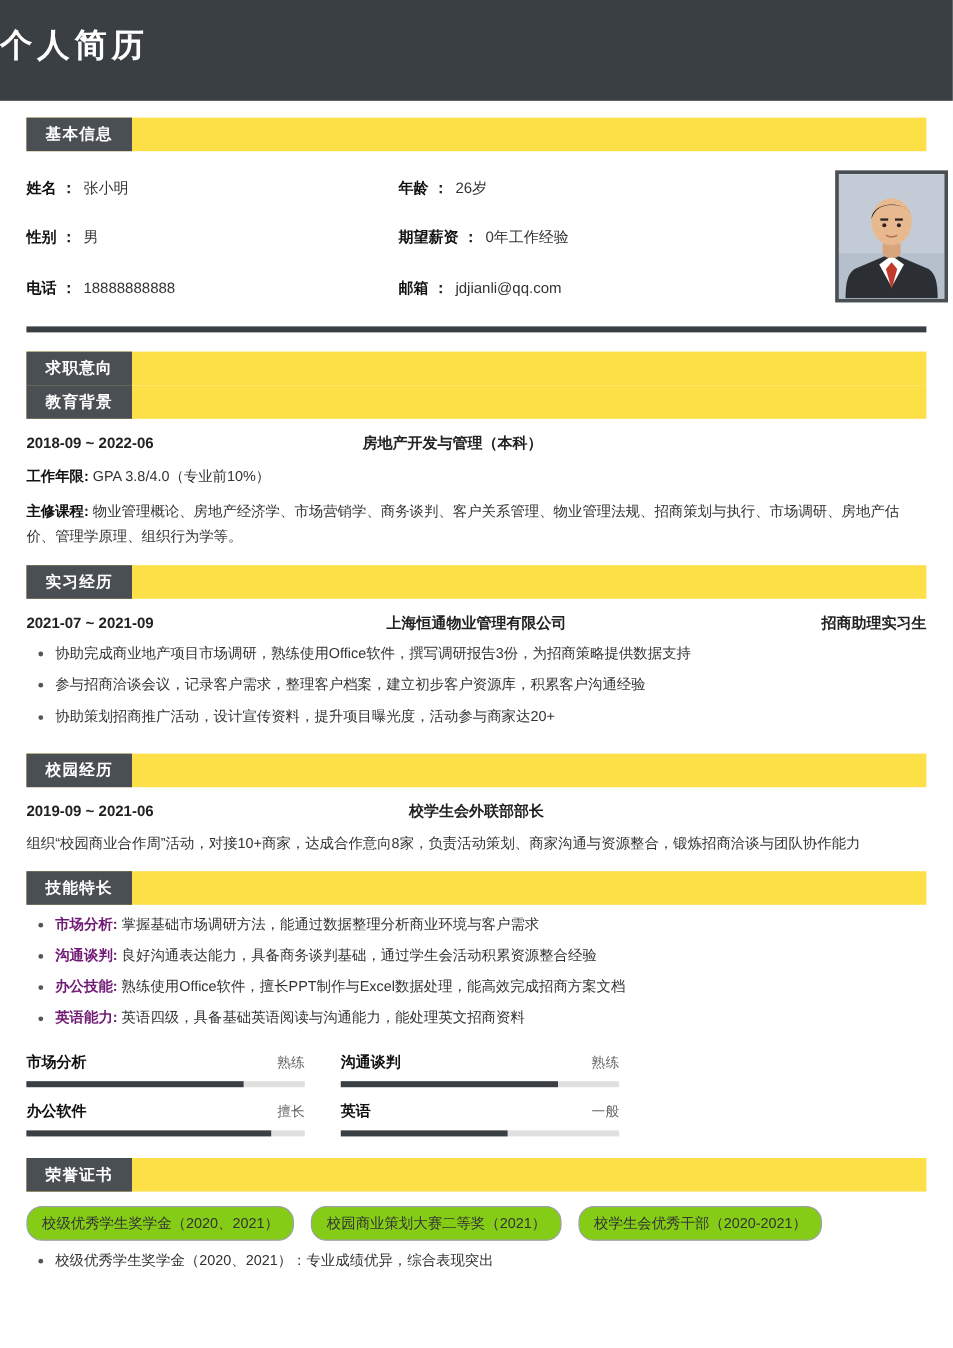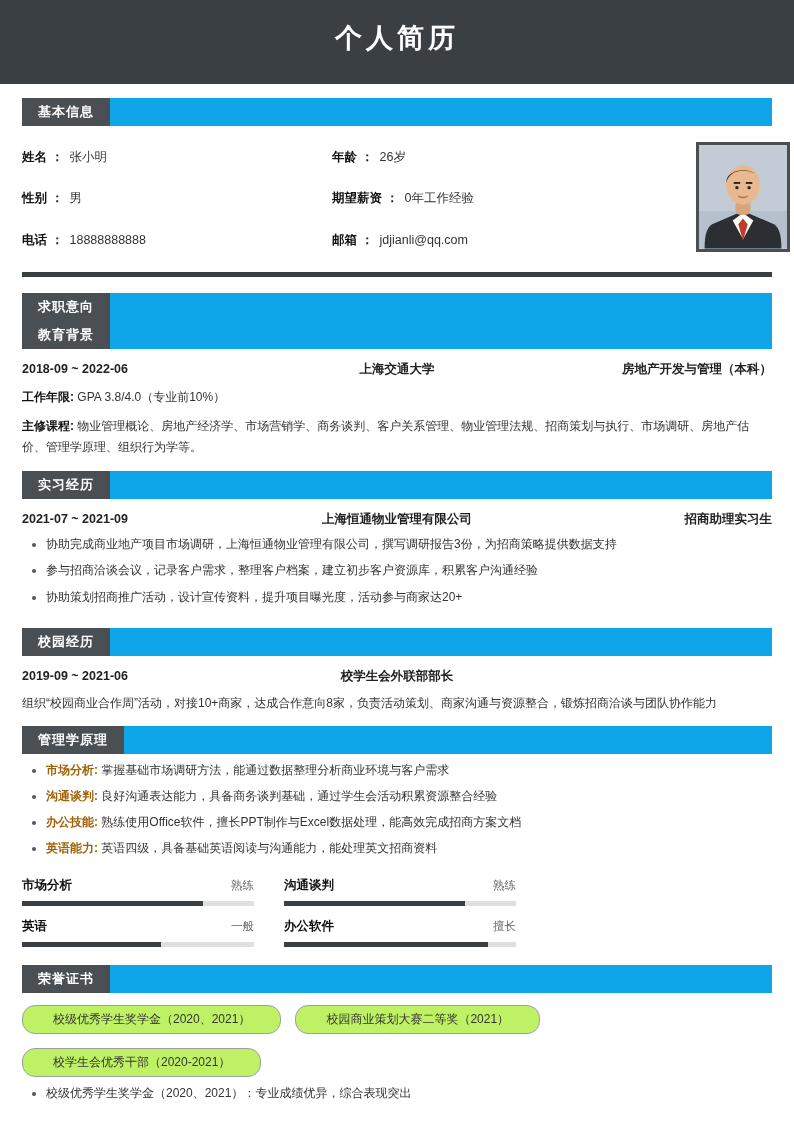--- a/index.html
+++ b/index.html
@@ -11,41 +11,40 @@
     color: #222;
     overflow: hidden;
   }
   .page { width: 794px; height: 1123px; background:#fff; position: relative; }
 
   
   .header {
     background: #3a3f44;
     color: #fff;
     padding: 20px 0 18px 0;
-    text-align: center;
   }
   .header .title {
     font-size: 27px;
     letter-spacing: 4px;
     font-weight: 700;
     margin-bottom: 10px;
   }
   .header .subtitle {
     font-size: 12px;
     color: #d6d8da;
     letter-spacing: 1px;
   }
 
   
   .section-bar {
     display: flex;
     align-items: stretch;
     margin: 0 22px;
     height: 28px;
-    background: #0ea5e9;
+    background: #fde047;
   }
   .section-bar .tag {
     background: #4a4f54;
     color: #fff;
     font-size: 13px;
     font-weight: 700;
     padding: 0 16px;
     display: flex;
     align-items: center;
     letter-spacing: 1px;
@@ -116,21 +115,21 @@
   }
   .sub-line b { color:#111; }
 
   ul.bullets {
     margin: 6px 0 0 0;
     padding: 0 22px 0 46px;
     font-size: 12px;
     color:#333;
   }
   ul.bullets li { margin: 7px 0; line-height: 1.6; }
-  ul.bullets li b { color:#a16207; }
+  ul.bullets li b { color:#701a75; }
   ul.bullets li::marker { color:#555; }
 
   .para {
     font-size: 12px;
     line-height: 1.75;
     color:#333;
     padding: 8px 22px 0 22px;
   }
 
   
@@ -159,24 +158,24 @@
   
   .chips {
     display: flex;
     gap: 14px;
     padding: 12px 22px 0 22px;
     flex-wrap: wrap;
   }
   .chip {
     border: 1px solid #9aa0a6;
     border-radius: 13px;
-    padding: 5px 30px;
+    padding: 5px 12px;
     font-size: 12px;
     color:#333;
-    background:#bef264;
+    background:#84cc16;
   }
 </style>
 </head>
 <body>
 
 <div class="page">
 
   <div class="header">
     <div class="title">个人简历</div>
   </div>
@@ -254,21 +253,20 @@
     <div class="tag">求职意向</div>
     <div class="rest"></div>
   </div>
 
   <div class="section-bar">
     <div class="tag">教育背景</div>
     <div class="rest"></div>
   </div>
   <div class="entry-head">
     <div class="left">2018-09 ~ 2022-06</div>
-    <div class="mid">上海交通大学</div>
     <div class="right">房地产开发与管理（本科）</div>
   </div>
   <div class="sub-line">
     <b>工作年限:</b>
     <span>GPA 3.8/4.0（专业前10%）</span>
   </div>
   <div class="sub-line">
     <b>主修课程:</b>
     <span>物业管理概论、房地产经济学、市场营销学、商务谈判、客户关系管理、物业管理法规、招商策划与执行、市场调研、房地产估价、管理学原理、组织行为学等。</span>
   </div>
@@ -277,40 +275,40 @@
   <div class="section-bar">
     <div class="tag">实习经历</div>
     <div class="rest"></div>
   </div>
   <div class="entry-head">
     <div class="left">2021-07 ~ 2021-09</div>
     <div class="mid">上海恒通物业管理有限公司</div>
     <div class="right">招商助理实习生</div>
   </div>
   <ul class="bullets">
-    <li>协助完成商业地产项目市场调研，上海恒通物业管理有限公司，撰写调研报告3份，为招商策略提供数据支持</li>
+    <li>协助完成商业地产项目市场调研，熟练使用Office软件，撰写调研报告3份，为招商策略提供数据支持</li>
     <li>参与招商洽谈会议，记录客户需求，整理客户档案，建立初步客户资源库，积累客户沟通经验</li>
     <li>协助策划招商推广活动，设计宣传资料，提升项目曝光度，活动参与商家达20+</li>
   </ul>
 
   <div style="height:14px"></div>
   <div class="section-bar">
     <div class="tag">校园经历</div>
     <div class="rest"></div>
   </div>
   <div class="entry-head">
     <div class="left">2019-09 ~ 2021-06</div>
     <div class="mid">校学生会外联部部长</div>
     <div class="right"></div>
   </div>
   <div class="para">组织“校园商业合作周”活动，对接10+商家，达成合作意向8家，负责活动策划、商家沟通与资源整合，锻炼招商洽谈与团队协作能力</div>
 
   <div style="height:12px"></div>
   <div class="section-bar">
-    <div class="tag">管理学原理</div>
+    <div class="tag">技能特长</div>
     <div class="rest"></div>
   </div>
   <ul class="bullets">
     <li>
       <b>市场分析:</b>
       <span>掌握基础市场调研方法，能通过数据整理分析商业环境与客户需求</span>
     </li>
     <li>
       <b>沟通谈判:</b>
       <span>良好沟通表达能力，具备商务谈判基础，通过学生会活动积累资源整合经验</span>
@@ -339,34 +337,34 @@
       <div class="row">
         <span class="nm">沟通谈判</span>
         <span class="lv">熟练</span>
       </div>
       <div class="track">
         <div class="fill" style="width:78%"></div>
       </div>
     </div>
     <div class="skill">
       <div class="row">
+        <span class="nm">办公软件</span>
+        <span class="lv">擅长</span>
+      </div>
+      <div class="track">
+        <div class="fill" style="width:88%"></div>
+      </div>
+    </div>
+    <div class="skill">
+      <div class="row">
         <span class="nm">英语</span>
         <span class="lv">一般</span>
       </div>
       <div class="track">
         <div class="fill" style="width:60%"></div>
-      </div>
-    </div>
-    <div class="skill">
-      <div class="row">
-        <span class="nm">办公软件</span>
-        <span class="lv">擅长</span>
-      </div>
-      <div class="track">
-        <div class="fill" style="width:88%"></div>
       </div>
     </div>
   </div>
 
   <div style="height:6px"></div>
   <div class="section-bar">
     <div class="tag">荣誉证书</div>
     <div class="rest"></div>
   </div>
   <div class="chips">

